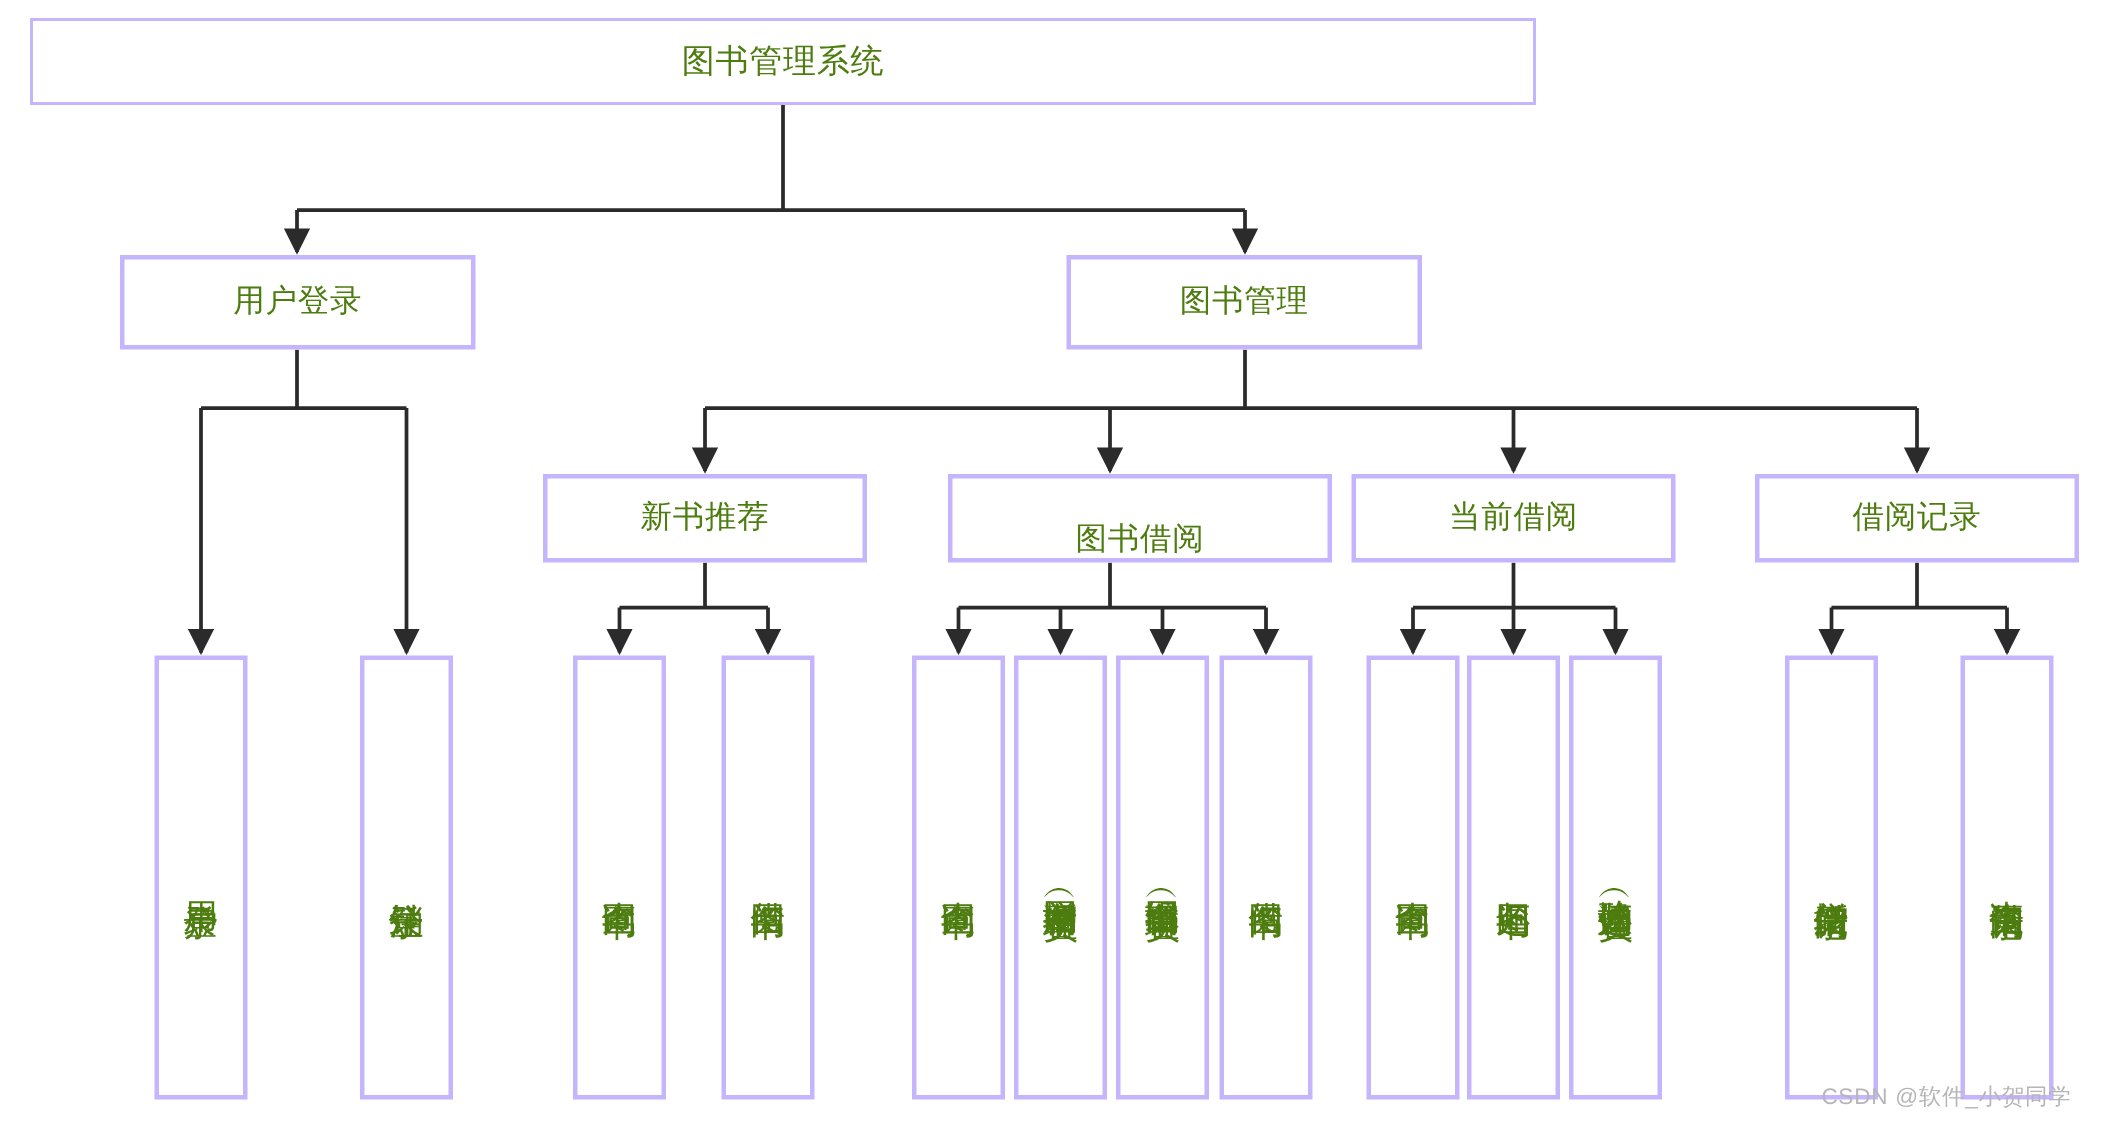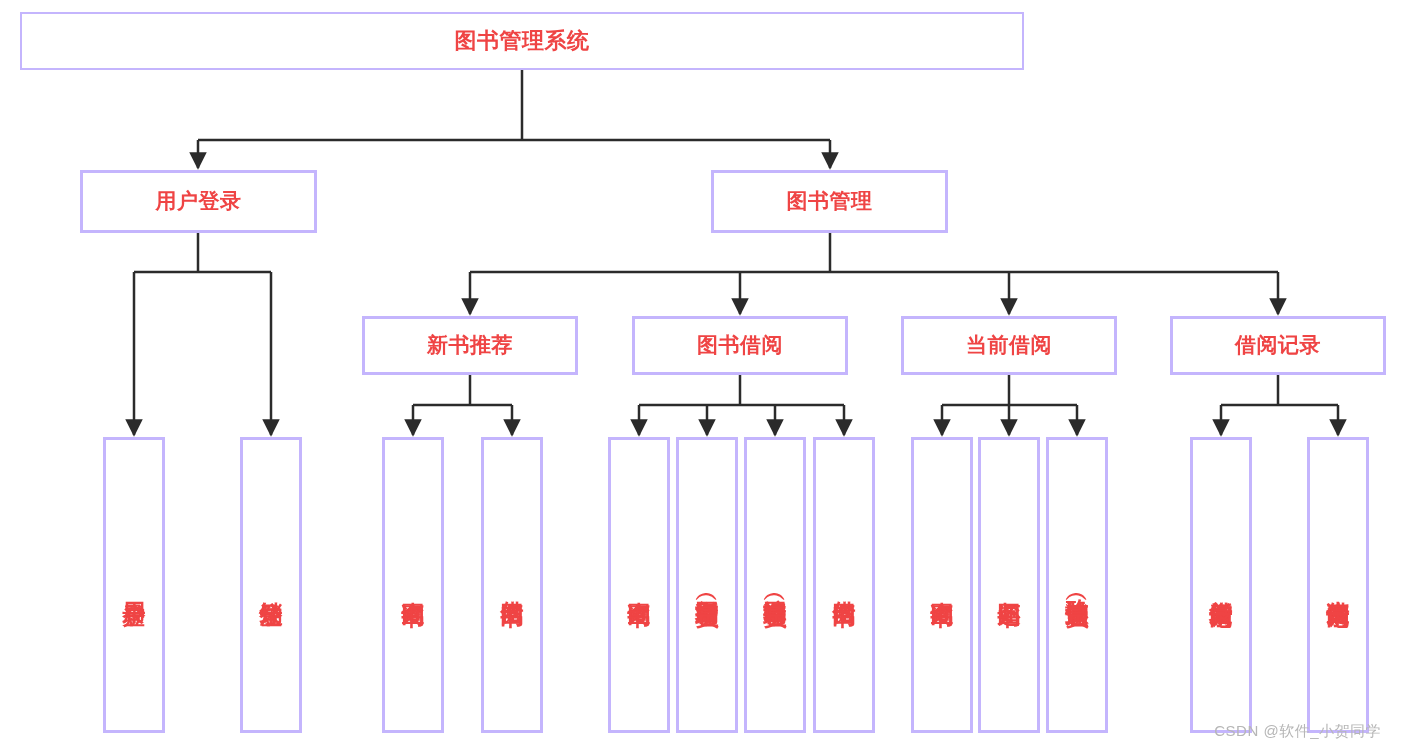--- a/index.html
+++ b/index.html
@@ -27,22 +27,21 @@
     pointer-events: none;
   }
   .node {
     position: absolute;
     box-sizing: border-box;
     background: #ffffff;
     border: 3px solid #c4b5fd;
     display: flex;
     align-items: center;
     justify-content: center;
-    color: #ef4444;
-    font-weight: bold;
+    color: #4d7c0f;
   }
   .node .label {
     display: block;
     text-align: center;
     line-height: 1.15;
     white-space: nowrap;
   }
   
   .node.horiz .label {
     font-size: 21px;
@@ -141,21 +140,21 @@
   <div class="node horiz" style="left:80px; top:170px; width:237px; height:63px;">
     <span class="label">用户登录</span>
   </div>
   <div class="node horiz" style="left:711px; top:170px; width:237px; height:63px;">
     <span class="label">图书管理</span>
   </div>
 
   <div class="node horiz" style="left:362px; top:316px; width:216px; height:59px;">
     <span class="label">新书推荐</span>
   </div>
-  <div class="node horiz" style="left:632px; top:316px; width:216px; height:59px;">
+  <div class="node horiz" style="left:632px; top:316px; width:256px; height:59px;align-items:flex-end;">
     <span class="label">图书借阅</span>
   </div>
   <div class="node horiz" style="left:1170px; top:316px; width:216px; height:59px;">
     <span class="label">借阅记录</span>
   </div>
   <div class="node horiz" style="left:901px; top:316px; width:216px; height:59px;">
     <span class="label">当前借阅</span>
   </div>
 
   <div class="node vert" style="left:103px; top:437px; width:62px; height:296px;">

